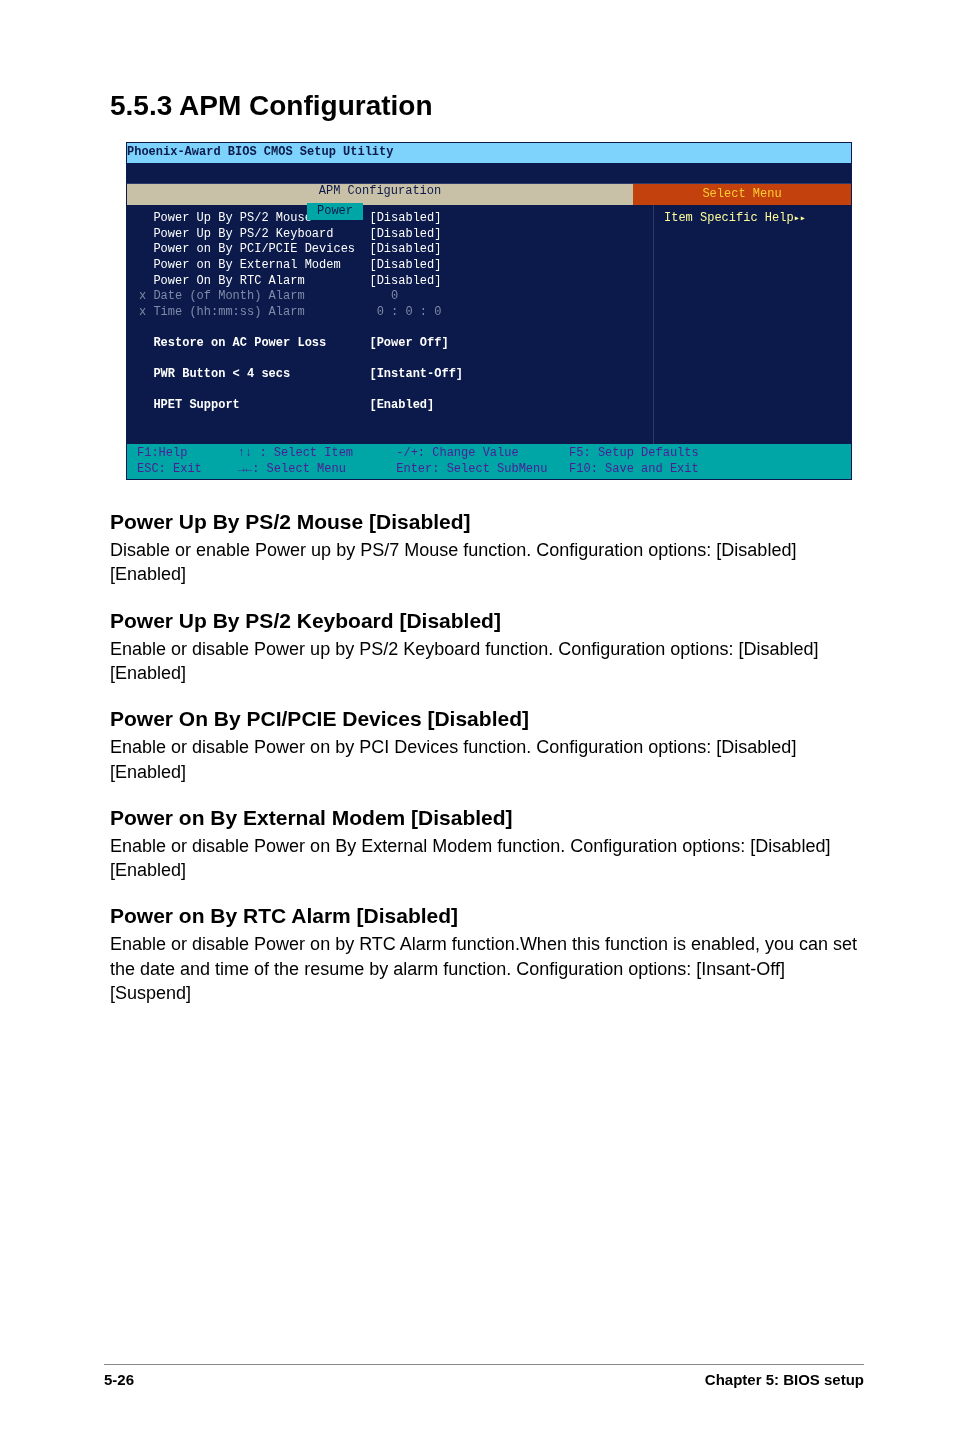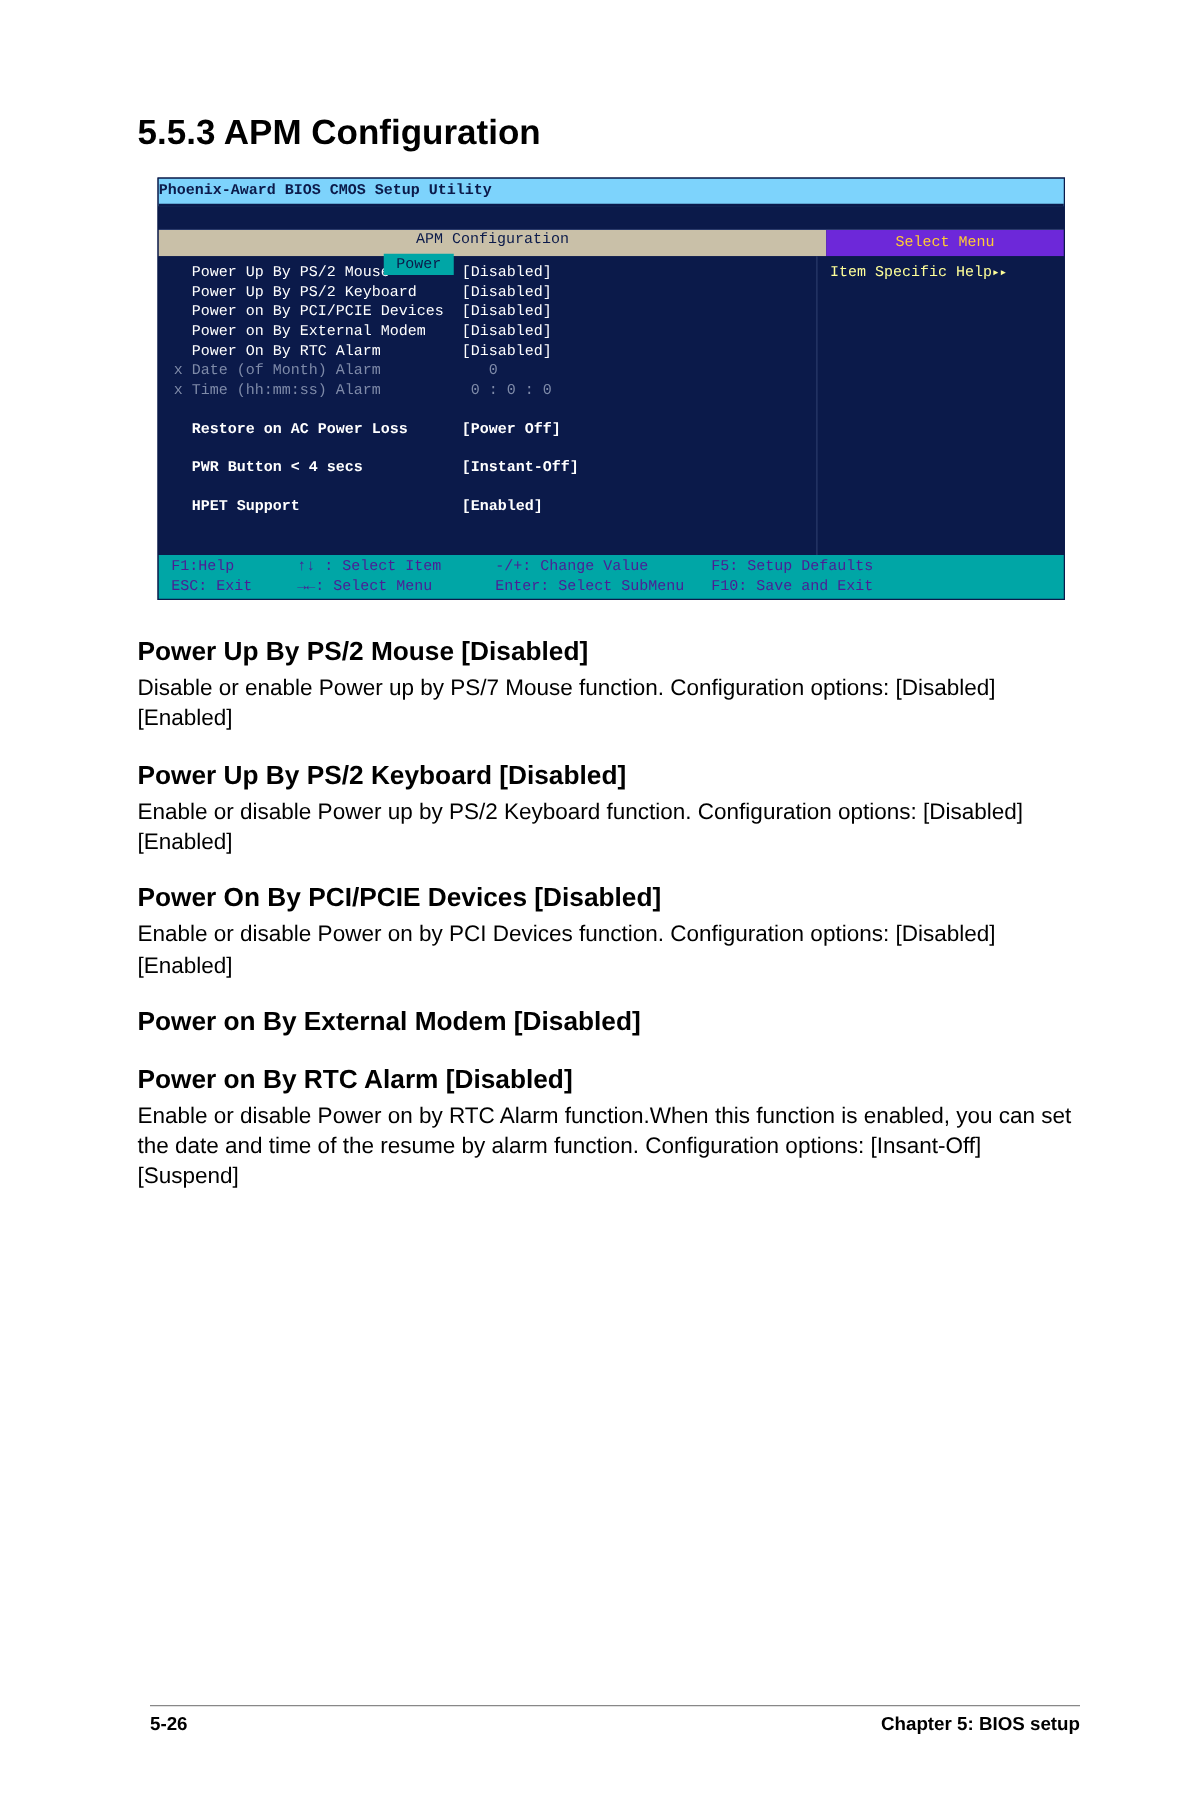--- a/index.html
+++ b/index.html
@@ -55,22 +55,22 @@
   .bios .midrow { display: flex; border-top: 1px solid #2a3a6a; }
   .bios .mid-left {
     flex: 1;
     background: #c9c0a8;
     color: #0b1a4a;
     text-align: center;
     font-weight: normal;
     padding: 0 0;
   }
   .bios .mid-right {
-    width: 190px;
-    background: #6d28d9;
+    width: 218px;
+    background: #c2410c;
     color: #ffcc33;
     text-align: center;
     padding: 3px 0;
   }
   .bios .body { display: flex; }
   .bios .bleft {
     flex: 1;
     background: #0b1a4a;
     padding: 6px 12px 30px 12px;
     color: #ffffff;
@@ -98,21 +98,21 @@
     font-weight: bold;
     margin-bottom: 4px;
   }
   .section-block p {
     font-size: 18px;
     line-height: 1.35;
   }
   .footer-bar {
     position: absolute;
     bottom: 50px;
-    left: 120px;
+    left: 104px;
     right: 90px;
     border-top: 1px solid #888;
     padding-top: 6px;
     display: flex;
     justify-content: space-between;
     font-size: 15px;
     font-weight: bold;
   }
 </style>
 </head>
@@ -163,20 +163,21 @@
       <div class="section-block">
         <h2>Power Up By PS/2 Keyboard [Disabled]</h2>
         <p>Enable or disable Power up by PS/2 Keyboard function. Configuration options: [Disabled] [Enabled]</p>
       </div>
       <div class="section-block">
         <h2>Power On By PCI/PCIE Devices [Disabled]</h2>
         <p>Enable or disable Power on by PCI Devices function. Configuration options: [Disabled] [Enabled]</p>
       </div>
       <div class="section-block">
         <h2>Power on By External Modem [Disabled]</h2>
+        <p>Enable or disable Power on By External Modem function. Configuration options: [Disabled] [Enabled]</p>
       </div>
       <div class="section-block">
         <h2>Power on By RTC Alarm [Disabled]</h2>
         <p>Enable or disable Power on by RTC Alarm function.When this function is enabled, you can set the date and time of the resume by alarm function. Configuration options: [Insant-Off] [Suspend]</p>
       </div>
     </div>
 
 </div>
 
 <div class="footer-bar">

